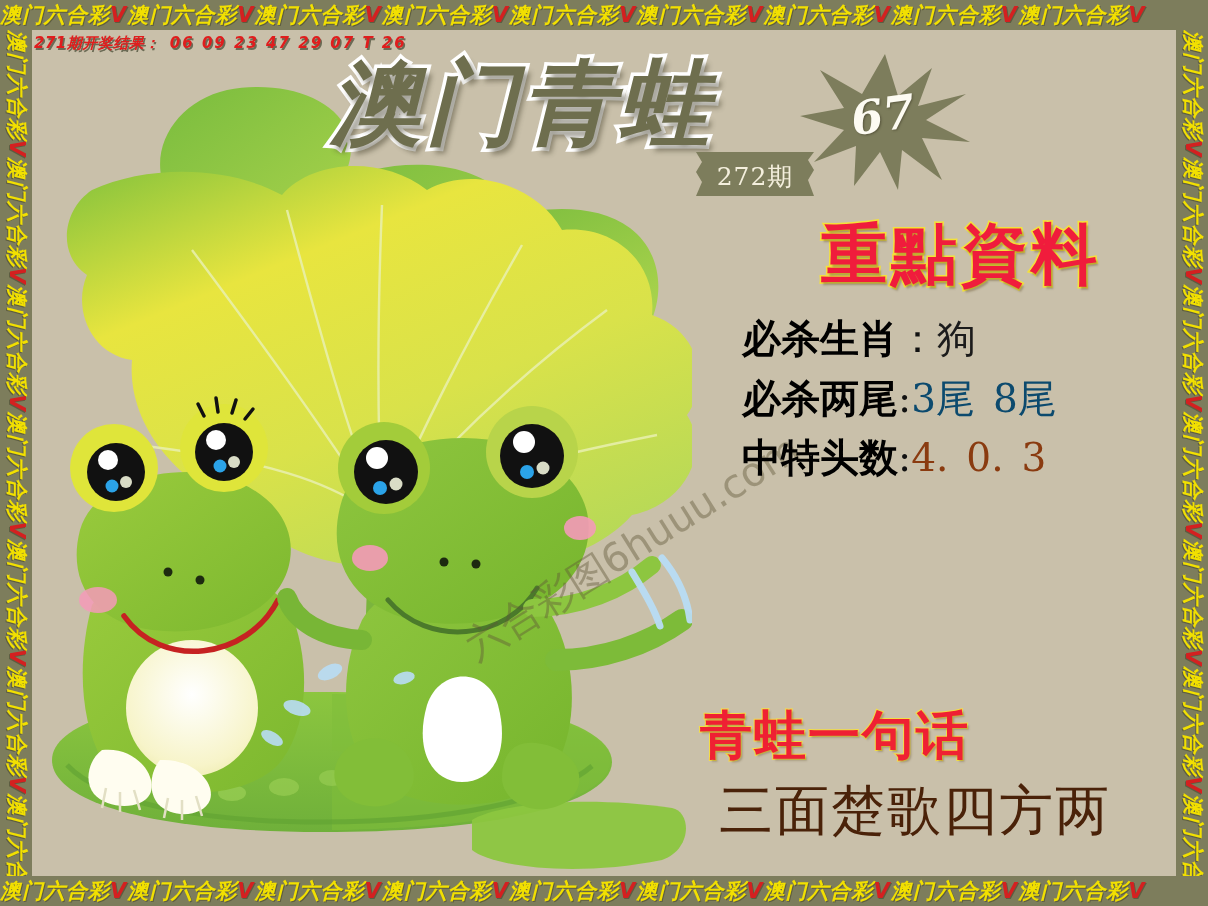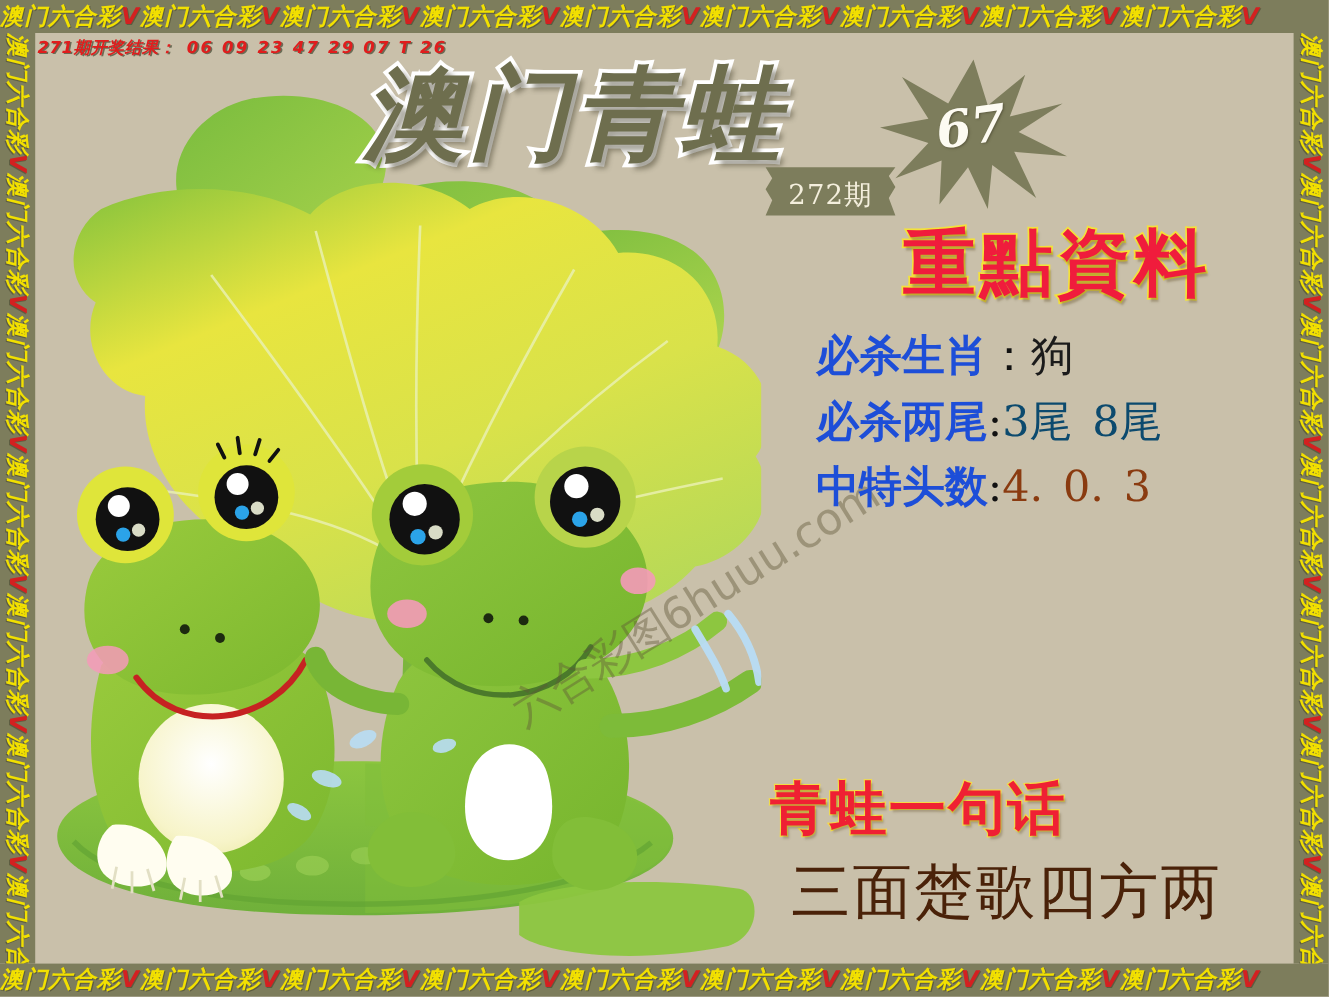--- a/index.html
+++ b/index.html
@@ -147,21 +147,21 @@
     font-size: 25px;
     color: #f4efdd;
     font-family: "DejaVu Serif", "Liberation Serif", serif;
     letter-spacing: 1px;
   }
 
   
   .panel {
     position: absolute;
     left: 700px;
-    top: 205px;
+    top: 220px;
     width: 490px;
     z-index: 28;
   }
   .panel-heading {
     text-align: center;
     font-size: 66px;
     font-weight: bold;
     color: #f01c3c;
     letter-spacing: 4px;
     line-height: 1.05;
@@ -175,21 +175,21 @@
     margin-top: 20px;
     margin-left: 42px;
   }
   .row {
     font-size: 39px;
     line-height: 1.5;
     color: #111111;
     white-space: nowrap;
     font-family: "DejaVu Serif", "Liberation Serif", serif;
   }
-  .row .label { color: #1d4ed8; font-weight: bold; }
+  .row .label { color: #000000; font-weight: bold; }
   .row .sep   { color: #111111; }
   .v-default  { color: #1b1b1b; }
   .v-magenta  { color: #ee00cc; }
   .v-blue     { color: #0c4a6e; }
   .v-red      { color: #ee1111; }
   .v-green    { color: #31cc31; }
   .v-brown    { color: #8a3b10; }
   .gap { display: inline-block; width: 18px; }
 
   .saying-heading {

